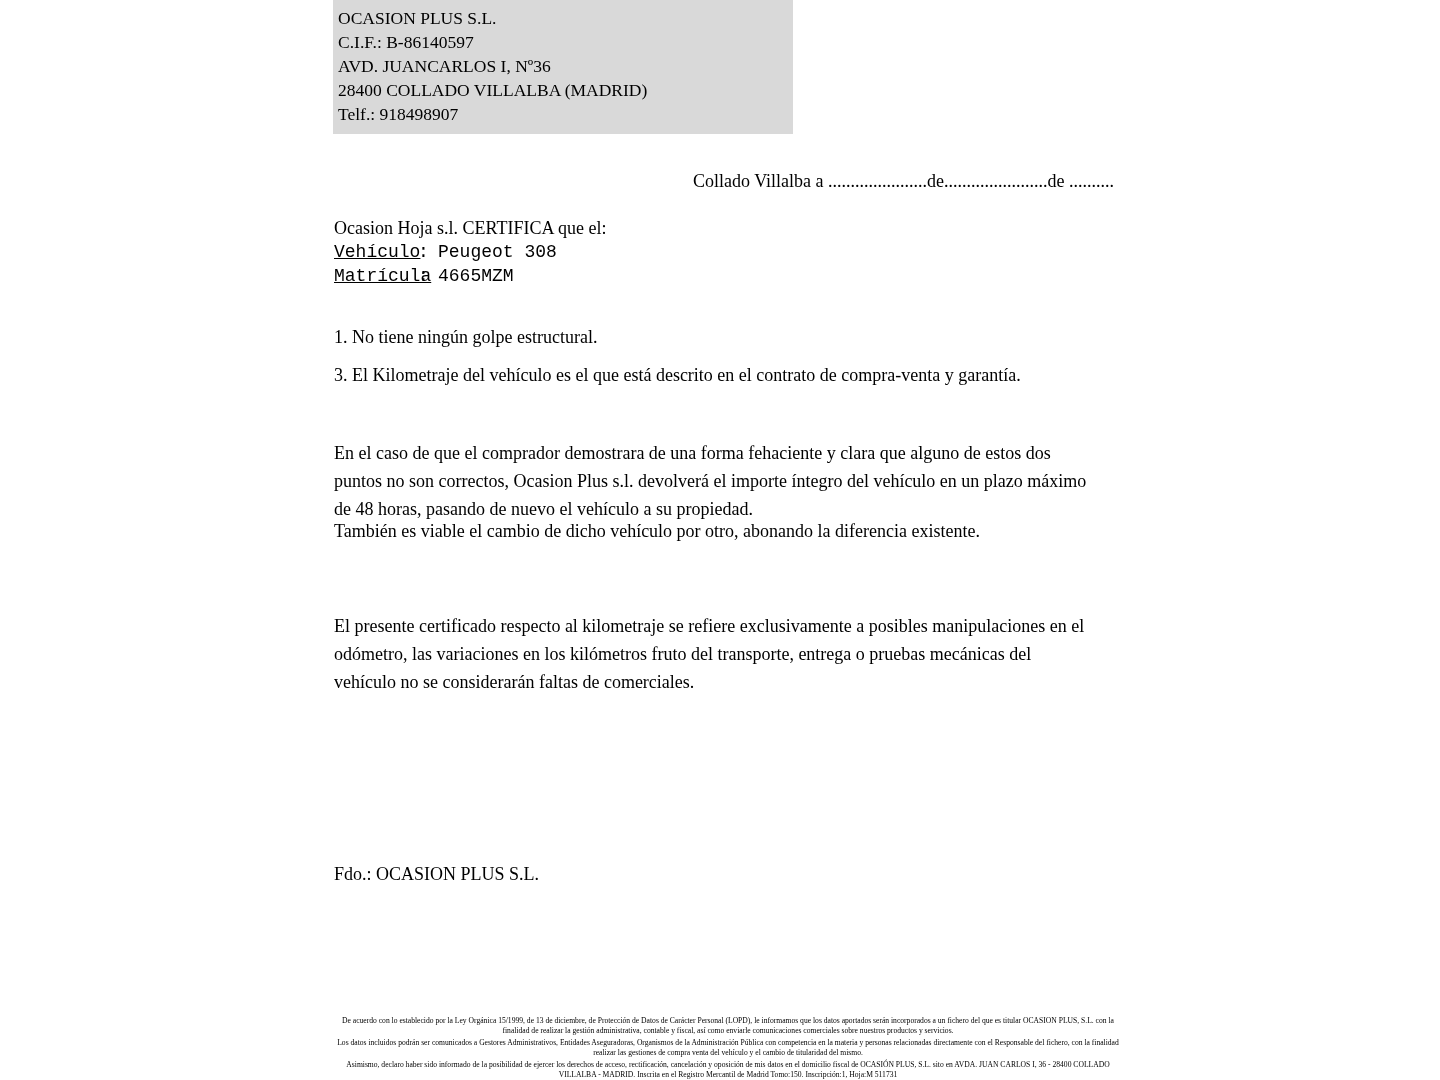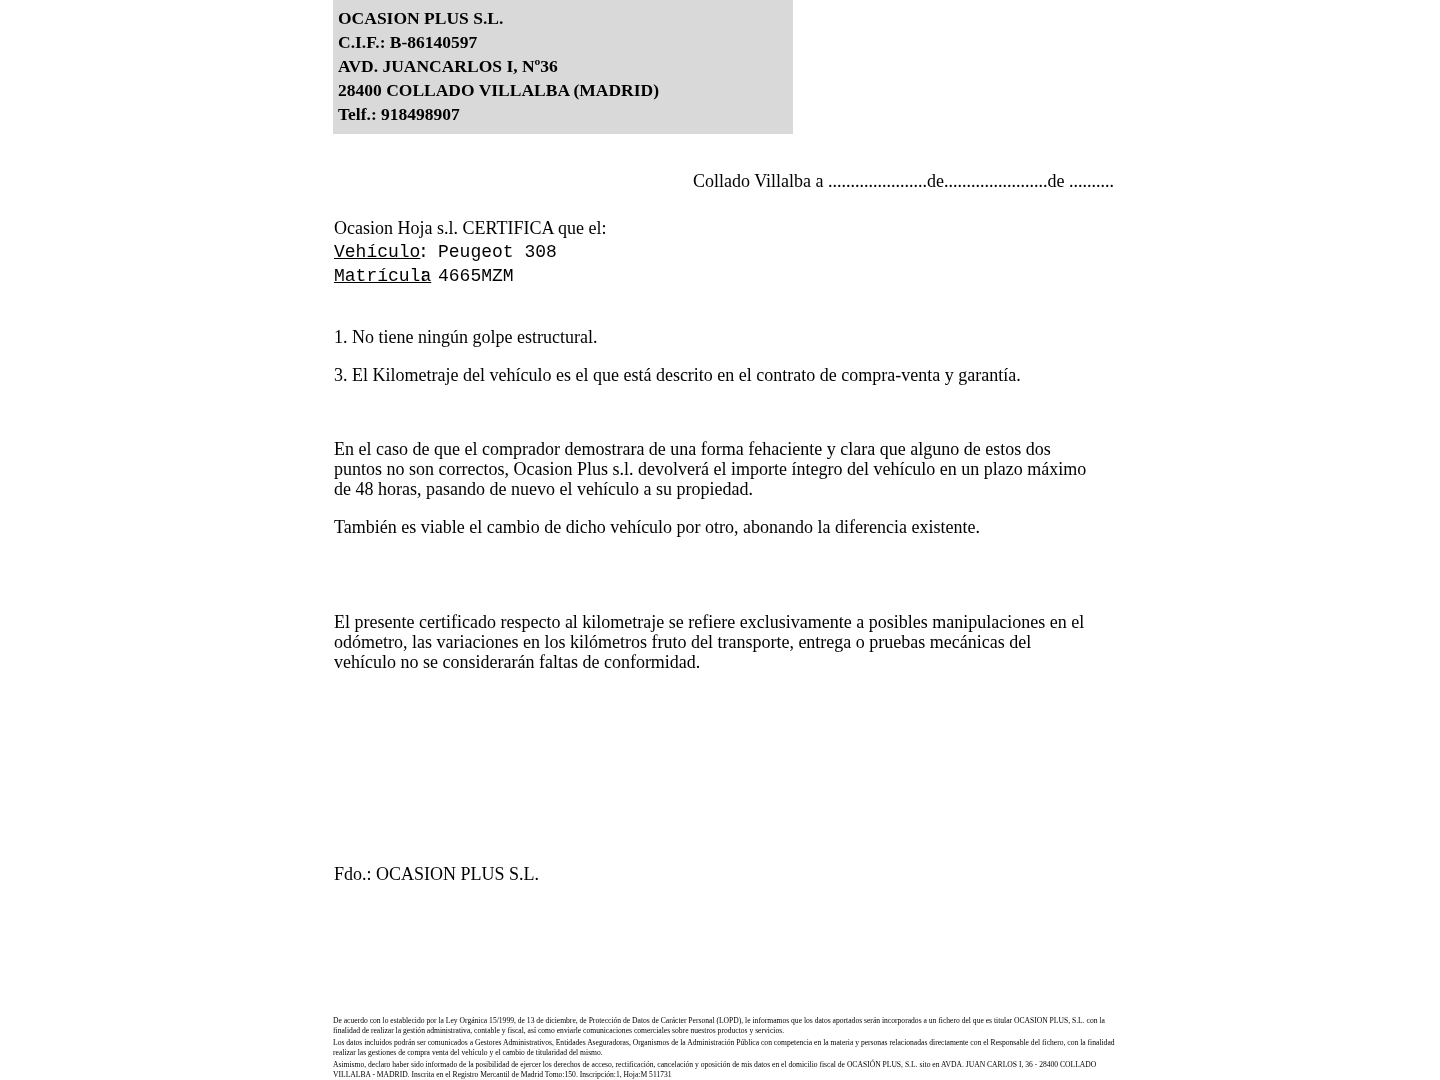--- a/index.html
+++ b/index.html
@@ -25,21 +25,21 @@
   .company-block {
     position: absolute;
     left: 333px;
     top: 0px;
     width: 460px;
     background: #d9d9d9;
     padding: 6px 0 8px 0;
     box-sizing: border-box;
   }
   .company-line {
-    font-weight: bold;
+    font-weight: normal;
     font-size: 17.5px;
     line-height: 24px;
     padding-left: 5px;
     white-space: nowrap;
   }
 
   
   .date-line {
     position: absolute;
     left: 693px;
@@ -89,21 +89,21 @@
   }
   .point-1 { top: 325px; }
   .point-2 { top: 363px; }
 
   
   .para {
     position: absolute;
     left: 334px;
     width: 760px;
     font-size: 18px;
-    line-height: 20px;
+    line-height: 28px;
     text-align: left;
   }
   .para-1 { top: 439px; }
   .para-2 { top: 517px; }
   .para-3 { top: 555px; }
   .para-4 { top: 612px; }
 
   
   .signature {
     position: absolute;
@@ -116,20 +116,21 @@
 
   
   .footer {
     position: absolute;
     left: 333px;
     top: 1016px;
     width: 790px;
     font-size: 7.6px;
     line-height: 9.6px;
     color: #000;
+    text-align: center;
   }
   .footer p {
     margin: 0 0 3px 0;
   }
   .footer p:last-child { margin-bottom: 0; }
 </style>
 </head>
 <body>
 
 <div class="page">
@@ -156,21 +157,21 @@
       <span class="field-sep">:</span>
       <span class="field-value">4665MZM</span>
     </div>
   </div>
 
   <div class="point point-1">1. No tiene ningún golpe estructural.</div>
   <div class="point point-2">3. El Kilometraje del vehículo es el que está descrito en el contrato de compra-venta y garantía.</div>
 
   <div class="para para-1">En el caso de que el comprador demostrara de una forma fehaciente y clara que alguno de estos dos puntos no son correctos, Ocasion Plus s.l. devolverá el importe íntegro del vehículo en un plazo máximo de 48 horas, pasando de nuevo el vehículo a su propiedad.</div>
   <div class="para para-2">También es viable el cambio de dicho vehículo por otro, abonando la diferencia existente.</div>
-  <div class="para para-4">El presente certificado respecto al kilometraje se refiere exclusivamente a posibles manipulaciones en el odómetro, las variaciones en los kilómetros fruto del transporte, entrega o pruebas mecánicas del vehículo no se considerarán faltas de conformidad.</div>
+  <div class="para para-4">El presente certificado respecto al kilometraje se refiere exclusivamente a posibles manipulaciones en el odómetro, las variaciones en los kilómetros fruto del transporte, entrega o pruebas mecánicas del vehículo no se considerarán faltas de comerciales.</div>
 
   <div class="signature">Fdo.: OCASION PLUS S.L.</div>
 
   <div class="footer">
     <p>De acuerdo con lo establecido por la Ley Orgánica 15/1999, de 13 de diciembre, de Protección de Datos de Carácter Personal (LOPD), le informamos que los datos aportados serán incorporados a un fichero del que es titular OCASION PLUS, S.L. con la finalidad de realizar la gestión administrativa, contable y fiscal, así como enviarle comunicaciones comerciales sobre nuestros productos y servicios.</p>
     <p>Los datos incluidos podrán ser comunicados a Gestores Administrativos, Entidades Aseguradoras, Organismos de la Administración Pública con competencia en la materia y personas relacionadas directamente con el Responsable del fichero, con la finalidad realizar las gestiones de compra venta del vehículo y el cambio de titularidad del mismo.</p>
     <p>Asimismo, declaro haber sido informado de la posibilidad de ejercer los derechos de acceso, rectificación, cancelación y oposición de mis datos en el domicilio fiscal de OCASIÓN PLUS, S.L. sito en AVDA. JUAN CARLOS I, 36 - 28400 COLLADO VILLALBA - MADRID. Inscrita en el Registro Mercantil de Madrid Tomo:150. Inscripción:1, Hoja:M 511731</p>
   </div>
 
 </div>

